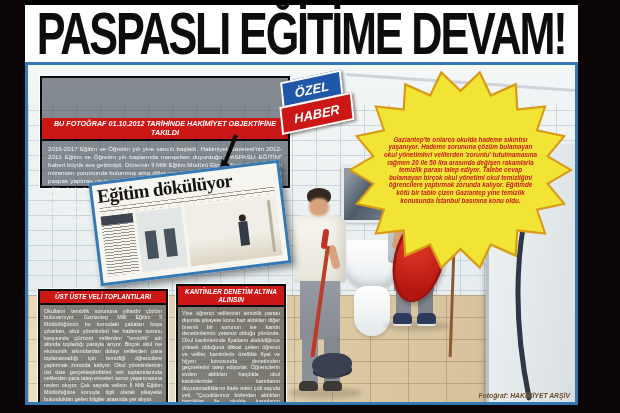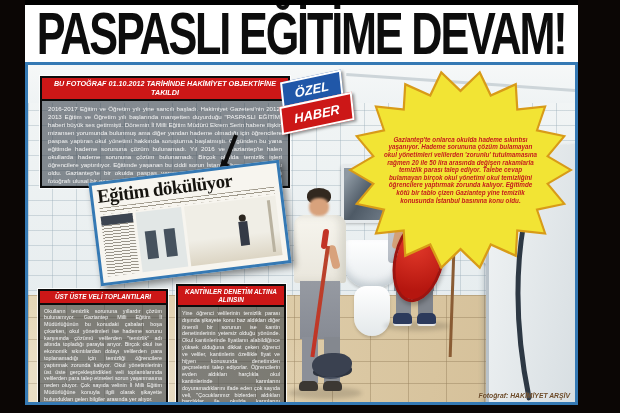--- a/index.html
+++ b/index.html
@@ -93,21 +93,21 @@
   .shoe2b{left:389px;top:248px;width:19px;height:11px;border-radius:5px 5px 3px 3px;background:#2c3a5c;border-bottom:2px solid #e8e8e8;}
 
   
   .newsbox{box-sizing:border-box;border:2px solid #0c0c0c;outline:1px solid rgba(255,255,255,.85);
            background:rgba(52,60,70,.58);z-index:10;}
   .redbar{position:relative;display:block;background:#cc1717;color:#fff;font-weight:bold;font-style:italic;
           text-align:center;border-bottom:2px solid #0c0c0c;padding:2px 1px;}
   .boxbody{position:relative;color:#f5f5f5;text-align:justify;}
 
   .intro-box{left:12px;top:11px;width:250px;height:112px;}
-  .intro-box .redbar{font-size:7.2px;line-height:8.5px;}
+  .intro-box .redbar{font-size:7.2px;line-height:8.5px;margin-top:40px;}
   .intro-box .boxbody{font-size:6.2px;line-height:8px;padding:4px 6px;}
 
   .veli-box{left:10px;top:224px;width:130px;height:118px;}
   .kantin-box{left:148px;top:219px;width:110px;height:123px;}
   .veli-box .redbar,.kantin-box .redbar{font-size:6.4px;line-height:7.5px;}
   .veli-box .boxbody,.kantin-box .boxbody{font-size:5.4px;line-height:6.8px;padding:3px 4px;}
 
   .badge{left:250px;top:8px;width:80px;height:62px;transform:rotate(-12deg);z-index:12;}
   .badge .b1{position:absolute;left:6px;top:2px;width:58px;height:22px;background:#2057a8;
              border:2px solid #fff;box-shadow:2px 2px 3px rgba(0,0,0,.4);display:flex;align-items:center;

